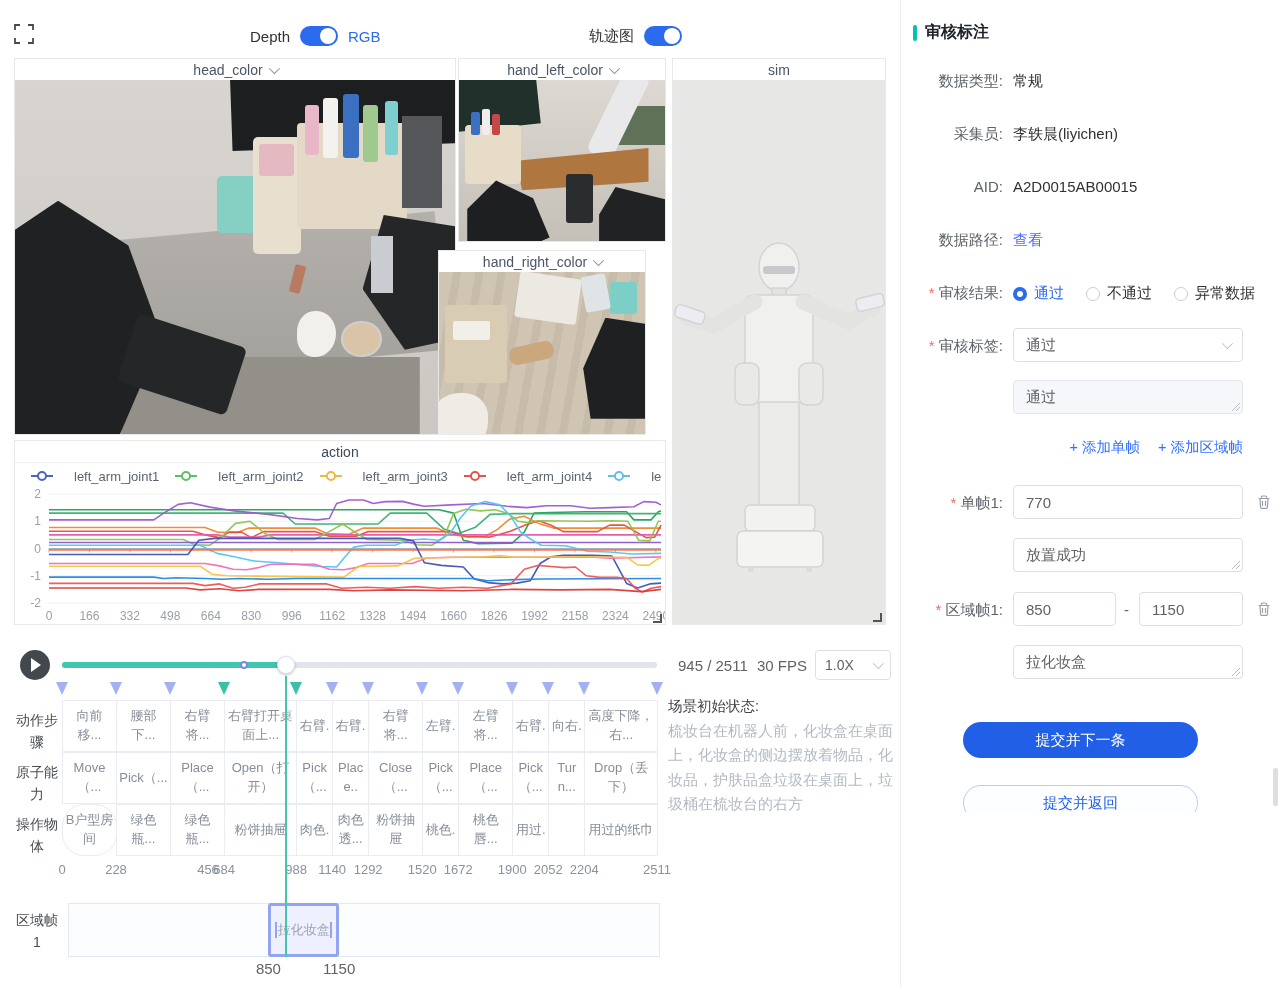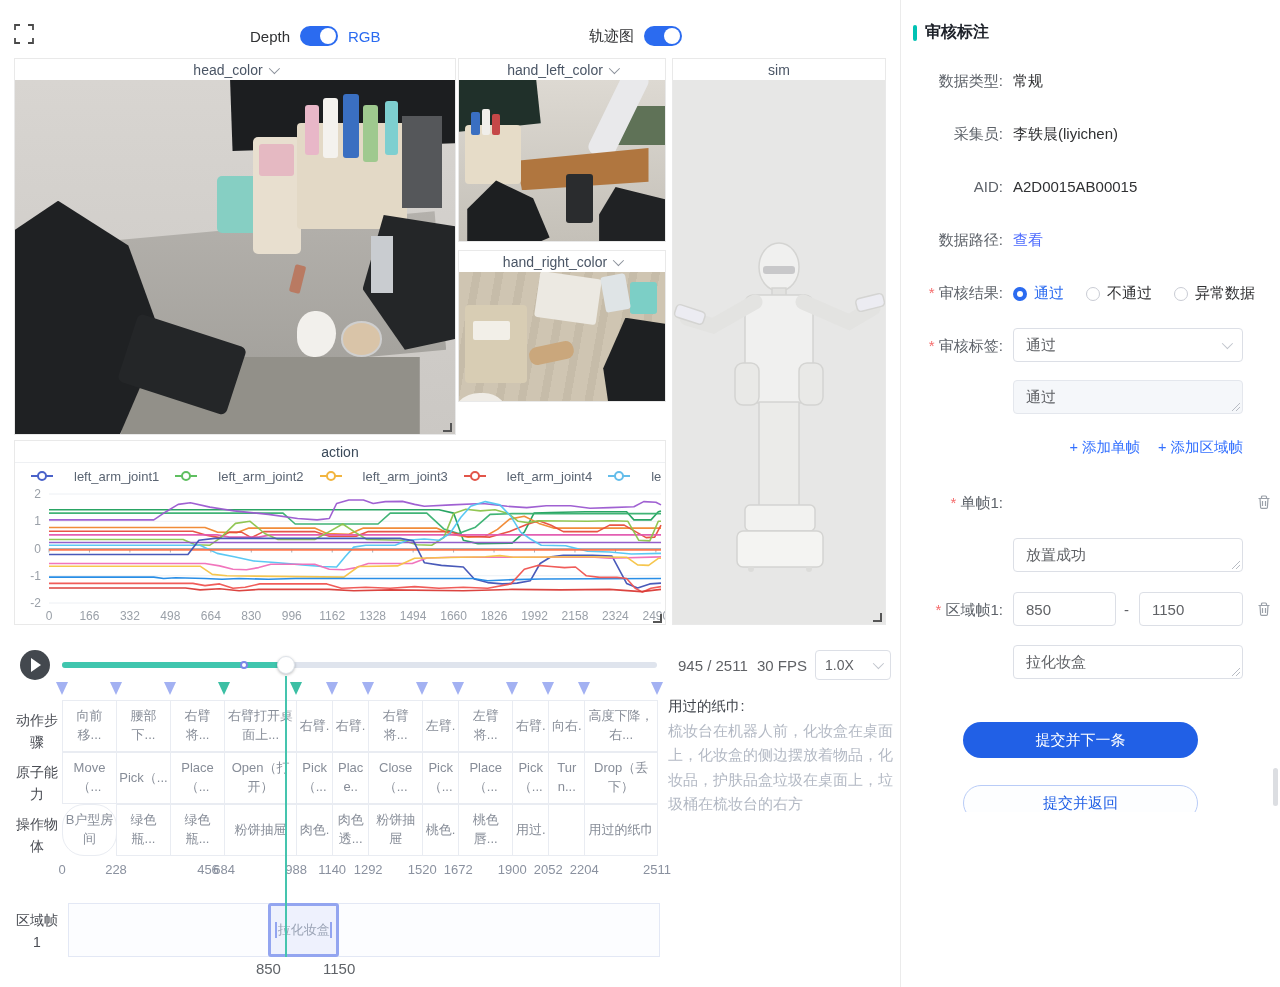--- a/index.html
+++ b/index.html
@@ -142,21 +142,21 @@
     <div class="abs" style="left:3%; top:28%; width:27%; height:36%; background:#e6dcc8; border-radius:4px;"></div>
     <div class="abs" style="left:6%; top:20%; width:4%; height:14%; background:#3a6fc1; border-radius:2px;"></div>
     <div class="abs" style="left:11%; top:18%; width:4%; height:16%; background:#f0eeea; border-radius:2px;"></div>
     <div class="abs" style="left:16%; top:21%; width:4%; height:13%; background:#c54848; border-radius:2px;"></div>
     <div class="abs" style="left:52%; top:58%; width:13%; height:30%; background:#2a2c2e; border-radius:3px;"></div>
     <div class="abs" style="left:4%; bottom:-6%; width:40%; height:44%; background:#1d1f21; clip-path:polygon(0 40%,35% 0,80% 25%,100% 80%,60% 100%,0 100%);"></div>
     <div class="abs" style="right:0%; bottom:-4%; width:32%; height:38%; background:#202224; clip-path:polygon(25% 0,100% 20%,100% 100%,0 100%,0 45%);"></div>
   </div>
 </div>
 
-<div class="abs panel" style="left:458px; top:250px; width:208px; height:152px;">
+<div class="abs panel" style="left:438px; top:250px; width:208px; height:185px;">
   <div class="panel-title">
     <span>hand_right_color</span>
     <span class="chev"></span>
   </div>
   <div class="video" style="height:163px; background:repeating-linear-gradient(100deg,#cfc5b2 0 14px,#c6bca9 14px 22px);">
     <div class="abs" style="left:3%; top:20%; width:30%; height:48%; background:#d8cdb4; border-radius:4px;"></div>
     <div class="abs" style="left:7%; top:30%; width:18%; height:12%; background:#f2efe8; border-radius:2px;"></div>
     <div class="abs" style="left:38%; top:2%; width:30%; height:28%; background:#ece9e2; transform:rotate(8deg); border-radius:3px;"></div>
     <div class="abs" style="right:4%; top:6%; width:13%; height:20%; background:#7ccfc6; border-radius:3px;"></div>
     <div class="abs" style="left:70%; top:2%; width:12%; height:22%; background:#dfe4e6; transform:rotate(-10deg); border-radius:3px;"></div>
@@ -392,21 +392,21 @@
     <div class="axis-lab" style="left: 332.131px;">1140</div>
     <div class="axis-lab" style="left: 368.149px;">1292</div>
     <div class="axis-lab" style="left: 422.175px;">1520</div>
     <div class="axis-lab" style="left: 458.193px;">1672</div>
     <div class="axis-lab" style="left: 512.219px;">1900</div>
     <div class="axis-lab" style="left: 548.237px;">2052</div>
     <div class="axis-lab" style="left: 584.254px;">2204</div>
     <div class="axis-lab" style="left: 657px;">2511</div>
   </div>
 
-<div class="abs scene-title">用过的纸巾:</div>
+<div class="abs scene-title">场景初始状态:</div>
 <div class="abs scene-text">梳妆台在机器人前，化妆盒在桌面上，化妆盒的侧边摆放着物品，化妆品，护肤品盒垃圾在桌面上，垃圾桶在梳妆台的右方</div>
 
 <div class="abs right-pane">
   <div class="rp-clip">
     <div class="rp-title">
       <span class="bar"></span>
       <span class="txt">审核标注</span>
     </div>
 
     <div class="frow" style="top:125px;">
@@ -458,20 +458,23 @@
     </div>
 
     <div class="addlinks" style="top:438px;">
       <span>+ 添加单帧</span>
       <span>+ 添加区域帧</span>
     </div>
 
     <div class="frow" style="top:494px;">
       <span class="flabel req">单帧1:</span>
     </div>
+    <div class="input" style="left:112px; top:485px; width:230px;">
+      <span>770</span>
+    </div>
     <svg class="trash" style="top:494px;" viewBox="0 0 16 16" fill="none" stroke="#9aa0a8" stroke-width="1.2">
       <path d="M2.5 4.5h11M5.5 4.5V3a1 1 0 011-1h3a1 1 0 011 1v1.5M4 4.5l.6 9a1 1 0 001 .9h4.8a1 1 0 001-.9l.6-9M6.5 7v5M9.5 7v5"></path>
     </svg>
     <div class="tarea" style="top:538px;">
       <span>放置成功</span>
       <span class="resize-grip"></span>
     </div>
 
     <div class="frow" style="top:601px;">
       <span class="flabel req">区域帧1:</span>

